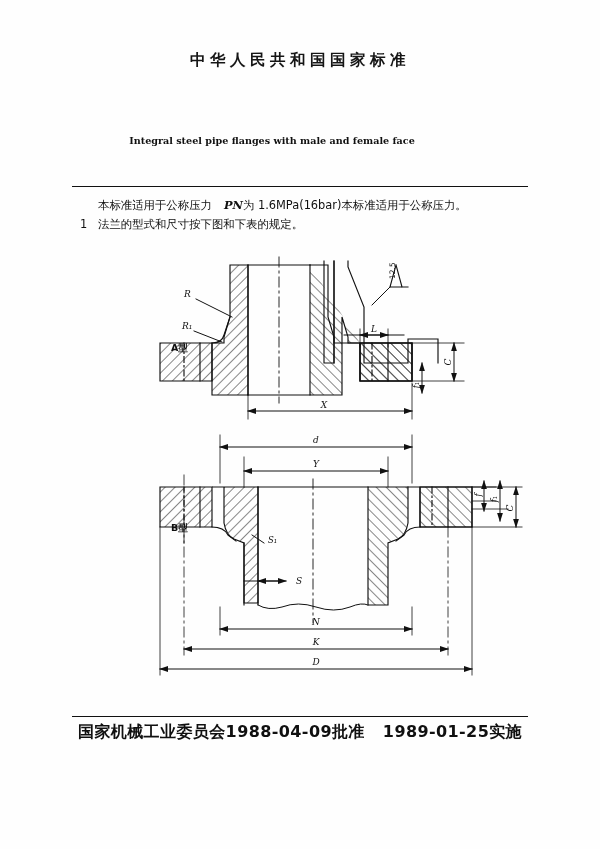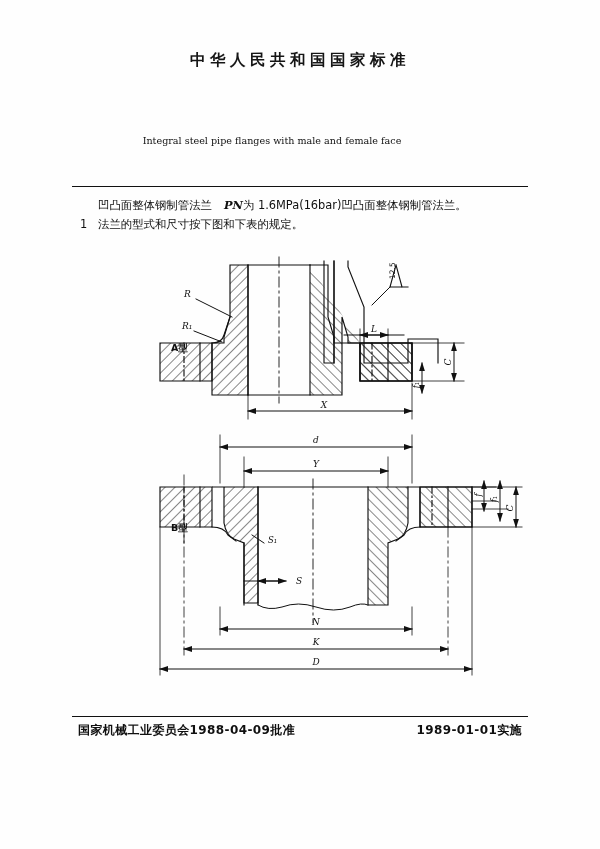--- a/index.html
+++ b/index.html
@@ -70,21 +70,21 @@
     white-space: nowrap;
   }
 
   .en-title {
     position: absolute;
     left: 72px;
     top: 133px;
     width: 400px;
     text-align: center;
     font-family: "DejaVu Serif", serif;
-    font-weight: normal;
+    font-weight: bold;
     font-size: 9.6px;
     line-height: 15px;
     color: #101010;
   }
 
   .rule {
     position: absolute;
     background: #111;
   }
   .rule-top   { left: 72px;  top: 186px; width: 456px; height: 1.4px; }
@@ -116,21 +116,21 @@
   }
   .drawing svg { display: block; }
 
   
   .footer {
     position: absolute;
     left: 72px;
     top: 722px;
     width: 456px;
     height: 20px;
-    font-size: 12px;
+    font-size: 16px;
     font-weight: bold;
     color: #101010;
   }
   .footer .left  { position: absolute; left: 6px;  top: 0; letter-spacing: 0.4px; }
   .footer .right { position: absolute; right: 6px; top: 0; letter-spacing: 0.4px; }
 </style>
 </head>
 <body>
 
 <div class="page">
@@ -140,21 +140,21 @@
   </div>
 
 
   <div class="en-title">
     <div>Integral steel pipe flanges with male and female face</div>
   </div>
 
   <div class="rule rule-top"></div>
 
   <div class="body-text">
-    <div class="para-scope"><span>凹凸面整体钢制管法兰</span><span class="it">PN</span><span>为 1.6MPa(16bar)凹凸面整体钢制管法兰。</span></div>
+    <div class="para-scope"><span>本标准适用于公称压力</span><span class="it">PN</span><span>为 1.6MPa(16bar)本标准适用于公称压力。</span></div>
     <div class="clause">
       <span class="num">1</span>
       <span class="txt">法兰的型式和尺寸按下图和下表的规定。</span>
     </div>
   </div>
 
   <div class="drawing">
     <svg width="456" height="460" viewBox="0 0 456 460" xmlns="http://www.w3.org/2000/svg">
       <defs>
         <pattern id="hatchR" width="7" height="7" patternUnits="userSpaceOnUse" patternTransform="rotate(45)">
@@ -342,16 +342,16 @@
         </g>
 
       </g>
     </svg>
   </div>
 
   <div class="rule rule-foot"></div>
 
   <div class="footer">
     <span class="left">国家机械工业委员会1988-04-09批准</span>
-    <span class="right">1989-01-01实施</span>
+    <span class="right">1989-01-25实施</span>
   </div>
 
 </div>
 
 </body></html>

